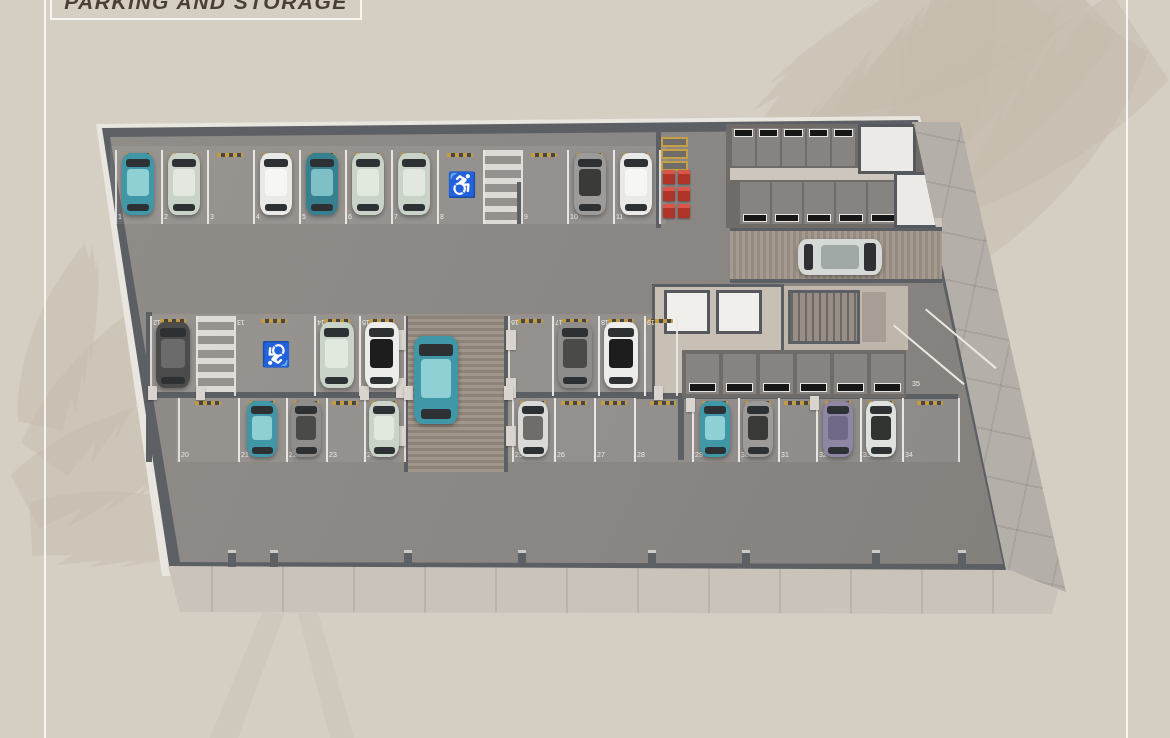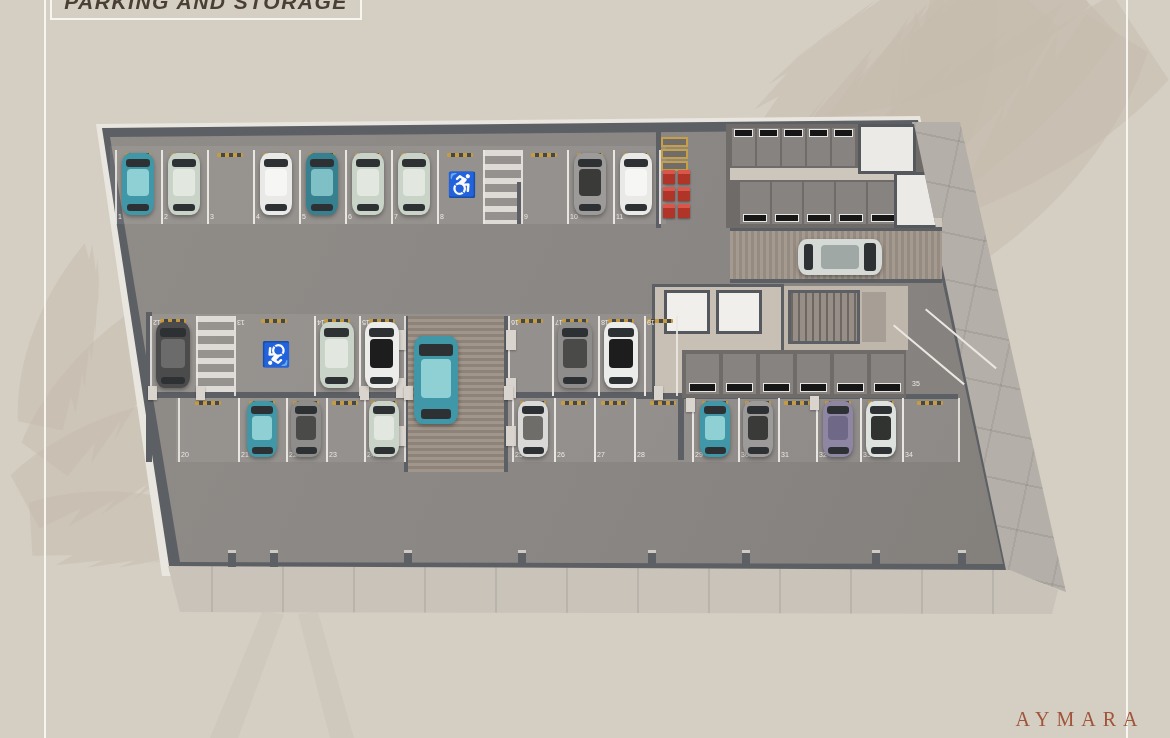--- a/index.html
+++ b/index.html
@@ -478,14 +478,13 @@
       </div>
   </div>
 
   <div class="frame-line fl-left"></div>
   <div class="frame-line fl-right"></div>
 
   <div class="title-box">
     <span>PARKING AND STORAGE</span>
   </div>
 
-  <div class="brand">AYMARA</div>
 </div>
 
 </body></html>

